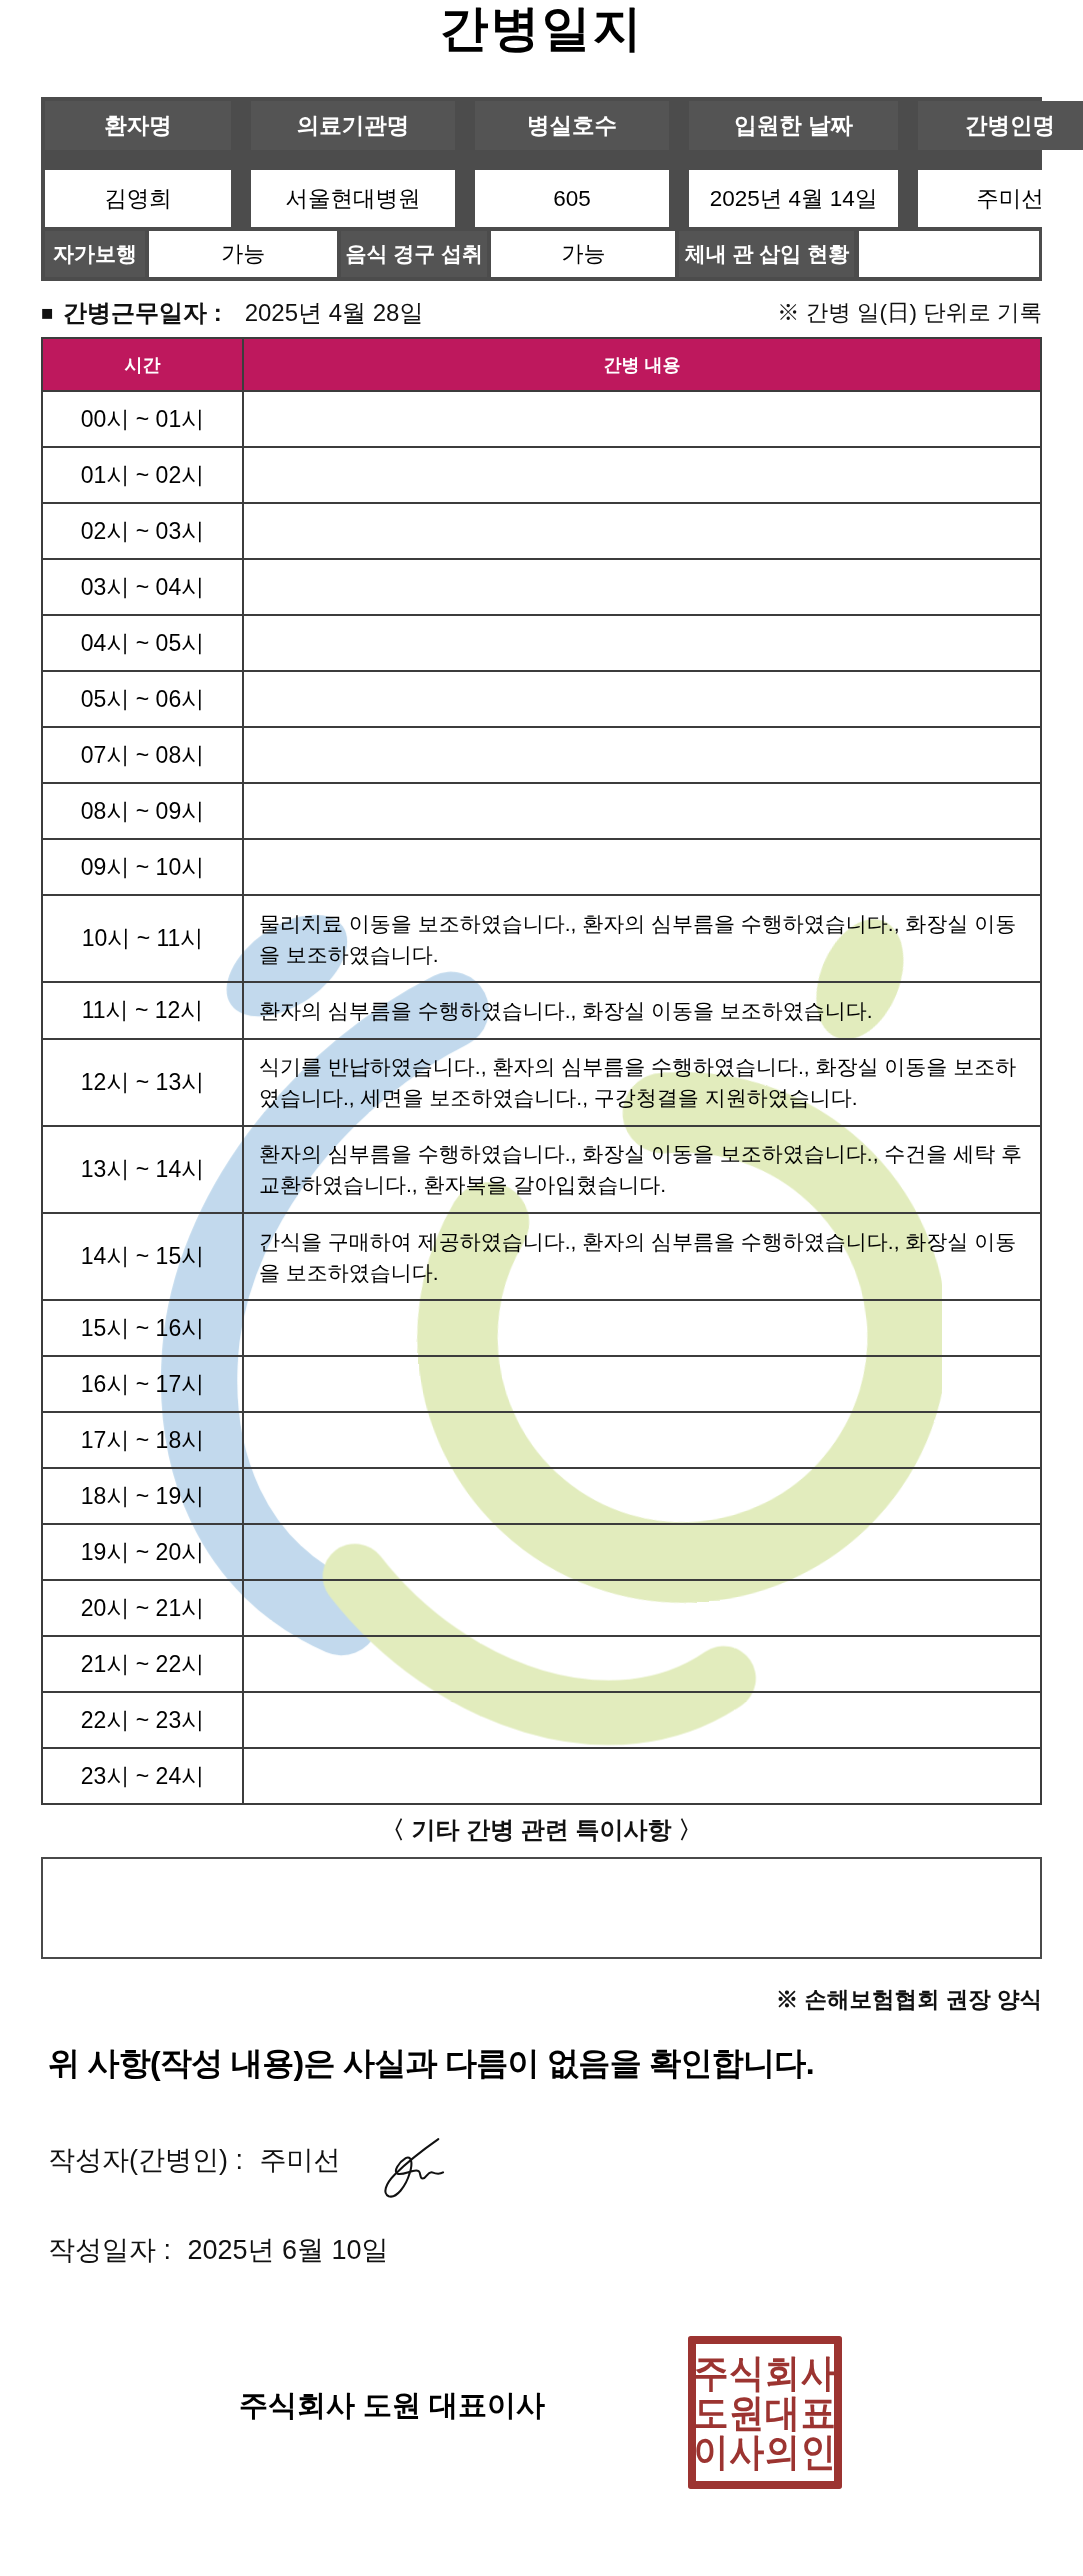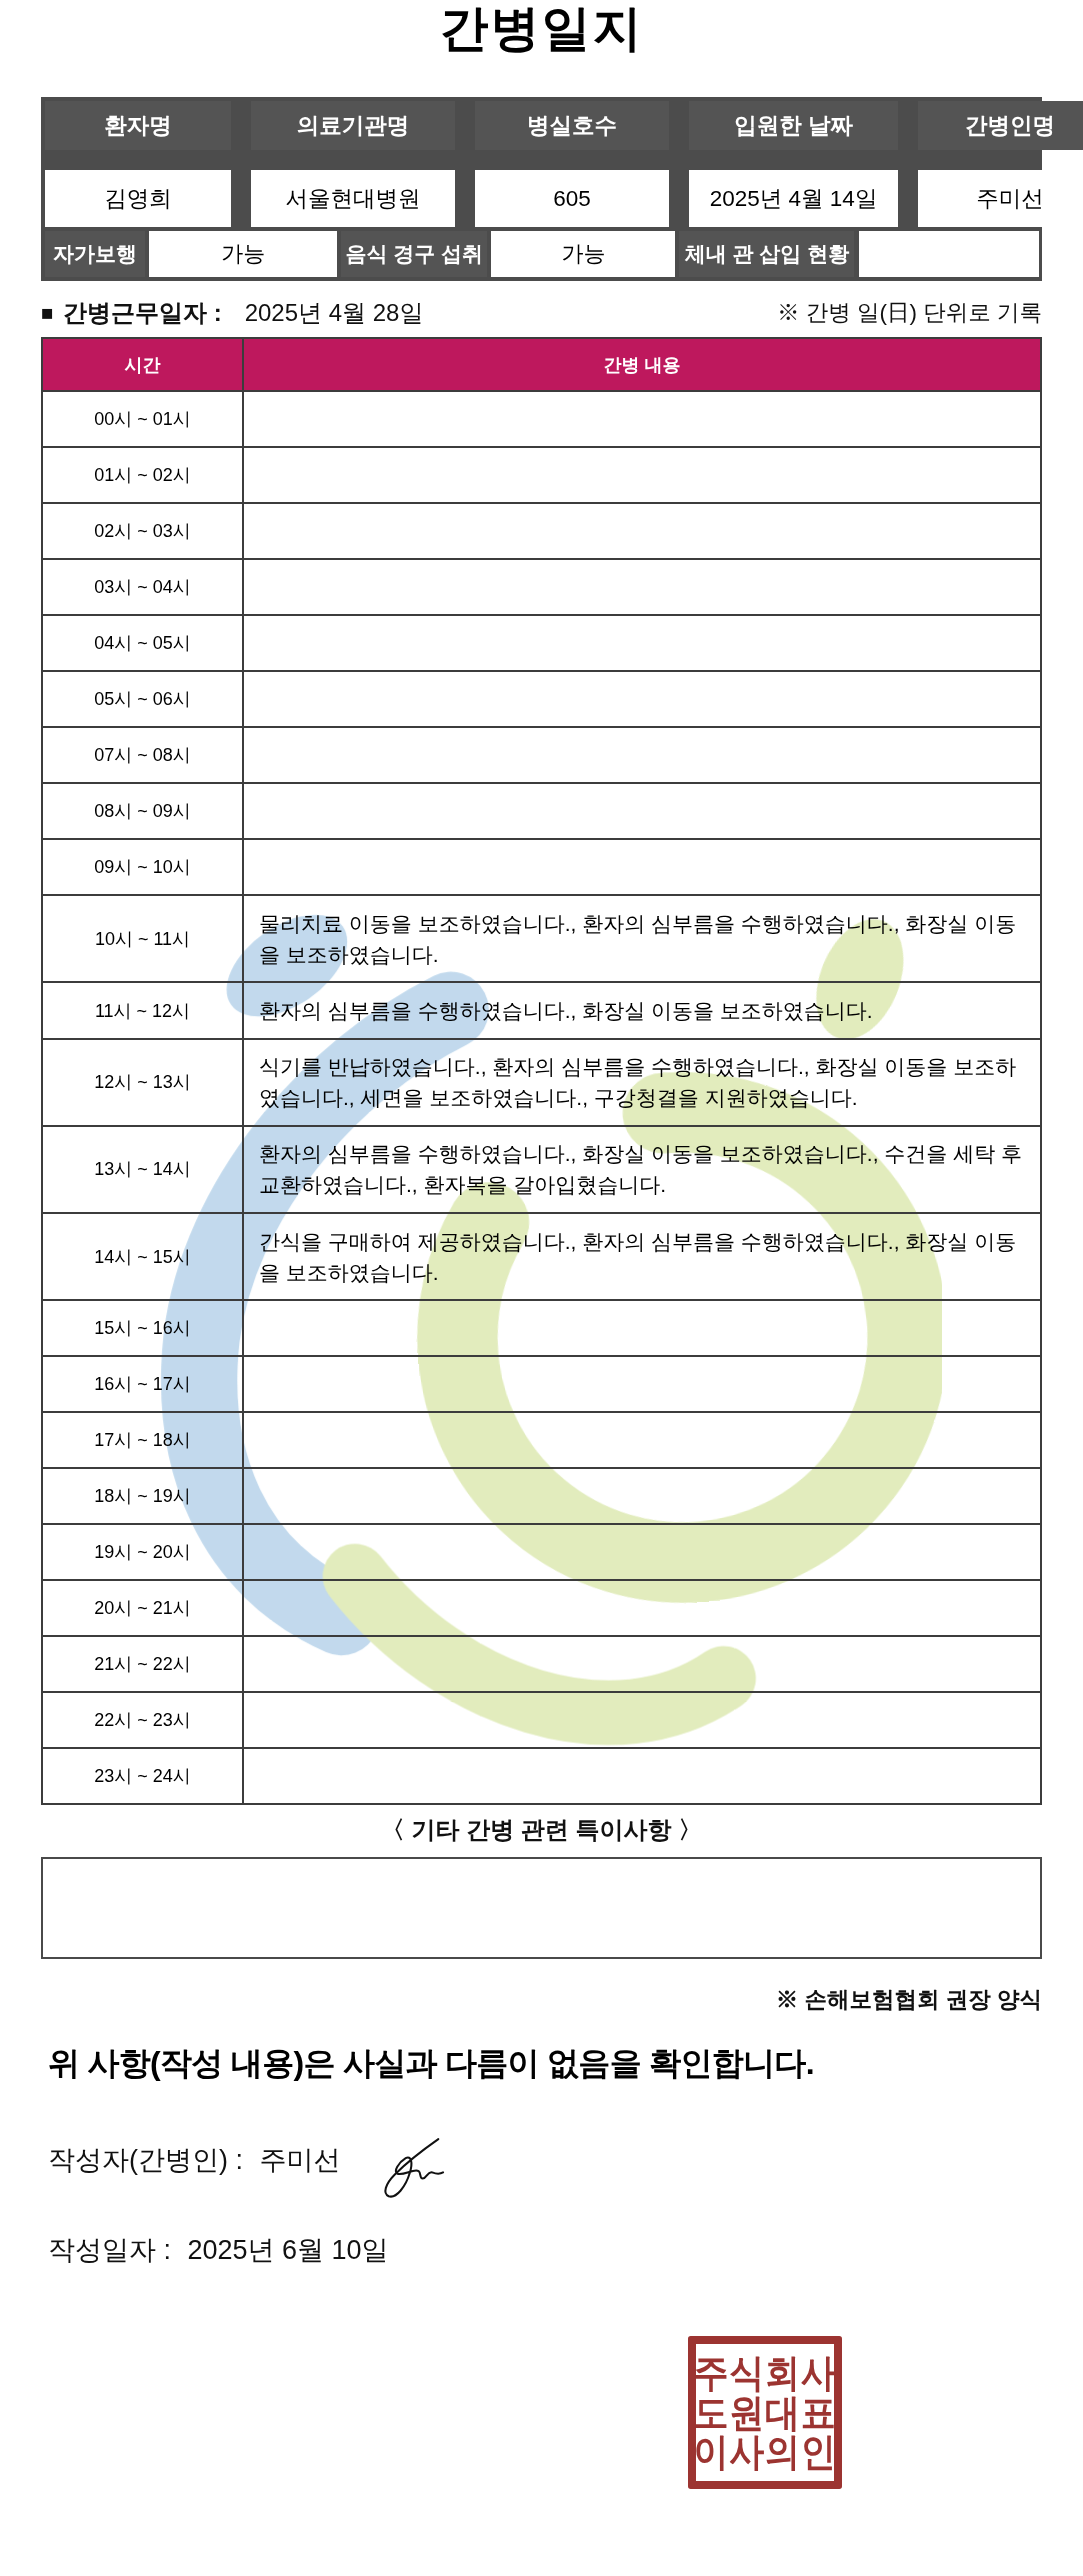--- a/index.html
+++ b/index.html
@@ -82,21 +82,21 @@
   }
   table.care th,table.care td{border:2px solid #3c3c3c;}
   table.care thead th{
     background:#be185d;color:#fff;
     height:49px;font-size:18px;font-weight:700;
     text-align:center;
   }
   col.c-time{width:201px;}
   td.time-cell{
     text-align:center;vertical-align:middle;
-    font-size:18px;color:#000;background:transparent;
+    font-size:23px;color:#000;background:transparent;
   }
   tr.row-empty td{height:52px;}
   td.content-cell{
     padding:11.6px 15px;
     font-size:21px;line-height:31px;color:#000;
     vertical-align:middle;background:transparent;
     word-break:break-all;
   }
   tr.row-empty td.content-cell{padding:0 15px;}
 
@@ -324,20 +324,21 @@
       <path d="M 84 6 C 64 20 34 44 20 58 C 6 72 2 86 11 90 C 22 94 36 76 42 56 C 47 40 44 30 36 34 C 26 40 17 54 24 57 C 33 60 48 49 55 53 C 59 56 56 64 61 64 C 67 64 68 53 75 55 C 80 57 86 58 91 55" fill="none" stroke="#111" stroke-width="3" stroke-linecap="round"></path>
     </svg>
   </div>
 
   <div class="date-line">
     <span>작성일자 :</span>
     <span class="date-value">2025년 6월 10일</span>
   </div>
 
   <div class="company-block">
+    <div class="company-line">주식회사 도원  대표이사</div>
     <div class="stamp">
       <div class="stamp-line">주식회사</div>
       <div class="stamp-line">도원대표</div>
       <div class="stamp-line">이사의인</div>
     </div>
   </div>
 
 </div>
 
 

